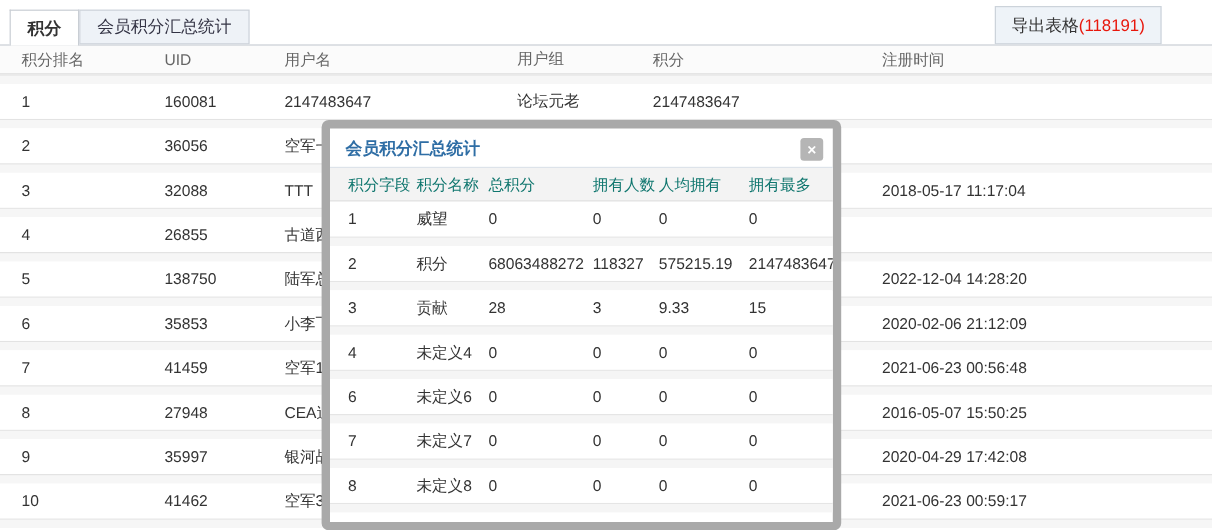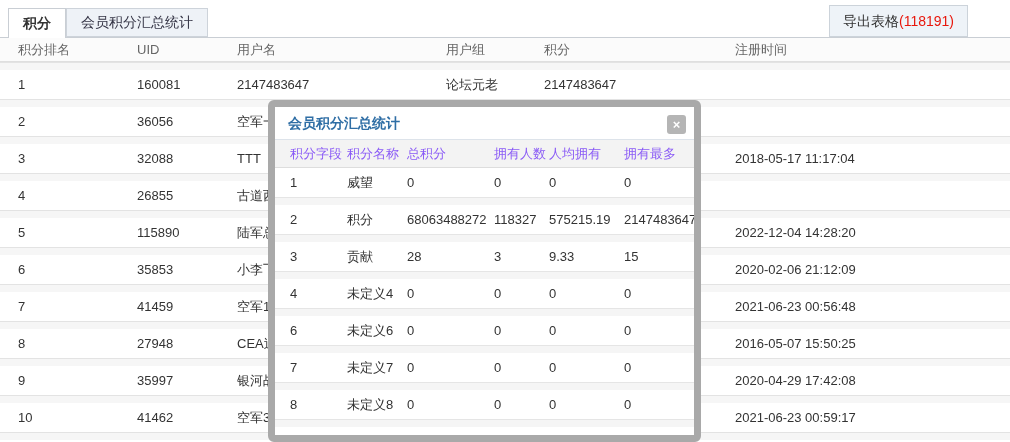--- a/index.html
+++ b/index.html
@@ -22,35 +22,35 @@
   
   .main-table { position:absolute; top:38px; left:0; width:1010px; z-index:1; }
   .thead { position:relative; height:24px; line-height:24px; background:#fbfbfb;
            border-bottom:1px solid #dfdfdf; color:#666; }
   .mrow { position:relative; height:29px; line-height:29px; background:#fff; }
   .mspacer { height:8px; background:#f6f6f6; border-top:1px solid #e3e3e3; }
   .cell { position:absolute; white-space:nowrap; }
   .col-rank     { left:18px; }
   .col-uid      { left:137px; }
   .col-username { left:237px; }
-  .col-group    { left:446px; }
+  .col-group    { left:431px;font-family:Liberation Mono, monospace; }
   .col-points   { left:544px; }
   .col-time     { left:711px;margin-left:24px; }
 
   
   .modal { position:absolute; left:268px; top:100px; width:433px; height:342px;
            border:7px solid #a9a9a9; border-radius:6px; background:#fff; z-index:10; overflow:hidden; }
   .modal-title-bar { position:relative; height:33px; line-height:33px; padding-left:13px;
                      border-bottom:1px solid #dde3ea; }
   .modal-title { color:#2f6ea5; font-weight:bold; font-size:14px; }
   .modal-close { position:absolute; top:8px; right:8px; width:19px; height:19px;
                  background:#b5b5b5; border-radius:3px; color:#fff; text-align:center;
                  line-height:19px; font-weight:bold; font-size:13px; cursor:pointer; }
   .modal-thead { position:relative; height:28px; line-height:28px; background:#f3f3f3;
-                 border-bottom:1px solid #ddd; color:#8b5cf6; }
+                 border-bottom:1px solid #ddd; color:#0f766e; }
   .modal-row { position:relative; height:29px; line-height:29px; background:#fff; }
   .modal-spacer { height:8px; background:#f5f5f5; border-top:1px solid #e5e5e5; }
   .mc-id     { left:15px; }
   .mc-name   { left:72px; }
   .mc-total  { left:132px; }
   .mc-owners { left:219px; }
   .mc-avg    { left:274px; }
   .mc-max    { left:349px; }
 </style>
 </head>
@@ -108,21 +108,21 @@
     <span class="cell col-rank">4</span>
     <span class="cell col-uid">26855</span>
     <span class="cell col-username">古道西</span>
     <span class="cell col-group"></span>
     <span class="cell col-points"></span>
   </div>
 
   <div class="mspacer"></div>
   <div class="mrow">
     <span class="cell col-rank">5</span>
-    <span class="cell col-uid">115890</span>
+    <span class="cell col-uid">138750</span>
     <span class="cell col-username">陆军总</span>
     <span class="cell col-group"></span>
     <span class="cell col-points"></span>
     <span class="cell col-time">2022-12-04 14:28:20</span>
   </div>
 
   <div class="mspacer"></div>
   <div class="mrow">
     <span class="cell col-rank">6</span>
     <span class="cell col-uid">35853</span>

